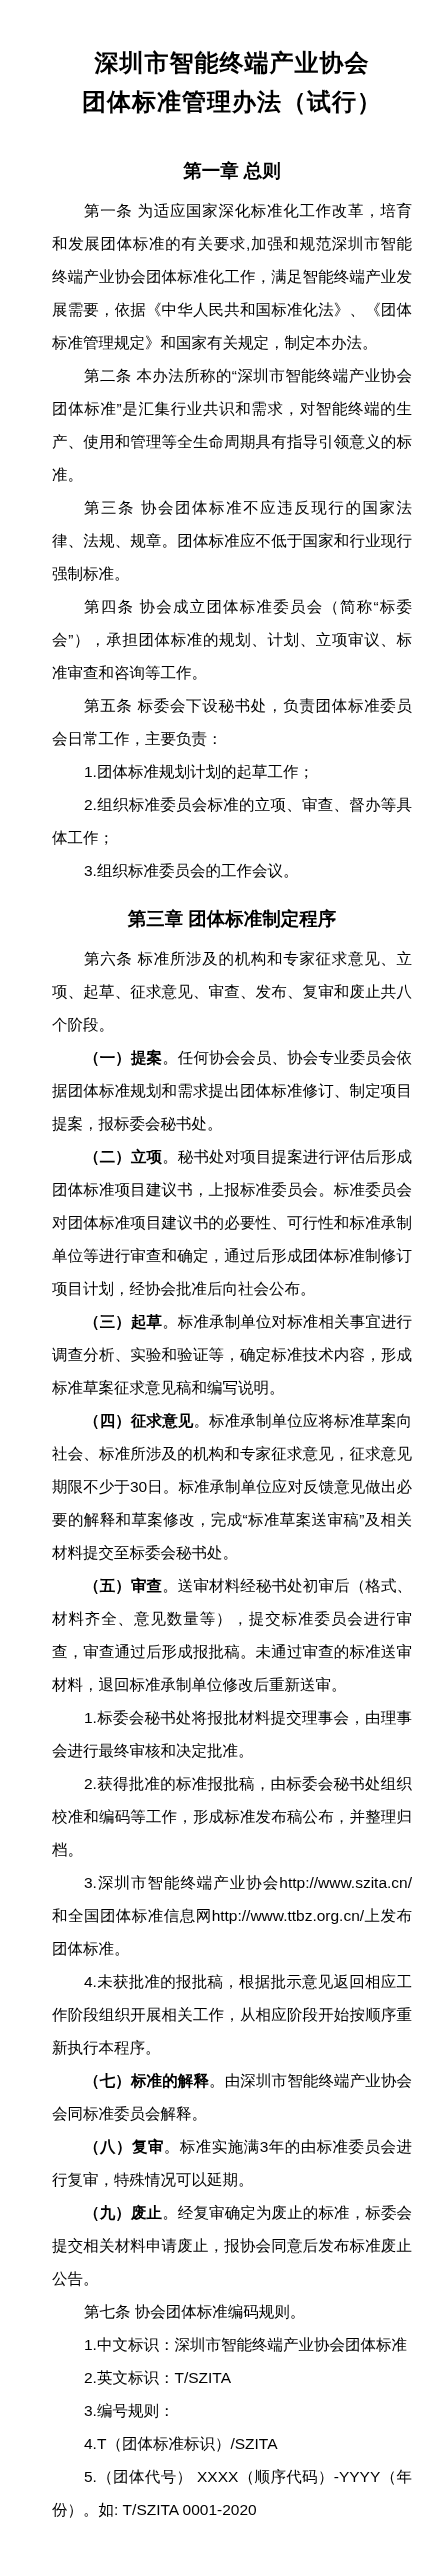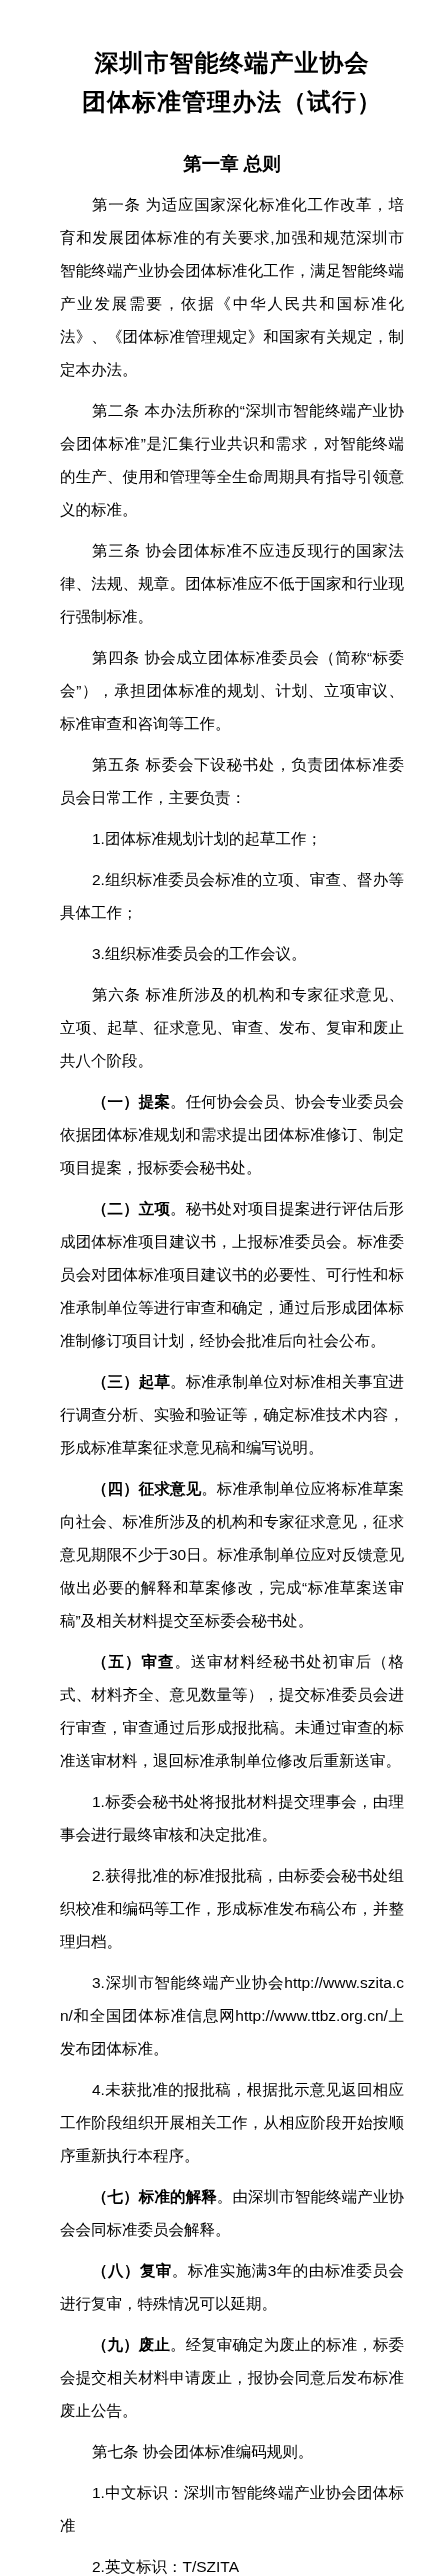--- a/index.html
+++ b/index.html
@@ -11,39 +11,39 @@
     position: relative;
     width: 448px;
     min-height: 3671px;
     box-sizing: border-box;
     background: #ffffff;
     color: #000000;
     padding: 43px 36px 31px 52px;
     font-family: "Liberation Sans", sans-serif;
   }
   .doc-title {
-    margin: 0 0 26px 0;
+    margin: 0 0 33px 0;
     text-align: center;
     font-size: 24px;
     font-weight: bold;
     line-height: 39px;
     letter-spacing: 1px;
   }
   .doc-title .title-line {
     display: block;
   }
   .chapter-heading {
     margin: 14.4px 0 7.2px 0;
     text-align: center;
     font-size: 18.5px;
     font-weight: bold;
     line-height: 33px;
   }
   .para {
-    margin: 8px;
+    margin: 0;
     font-size: 15.5px;
     line-height: 33px;
     text-align: justify;
     text-indent: 32px;
     word-break: break-all;
     overflow-wrap: anywhere;
   }
   .para .clause-term {
     font-weight: bold;
   }
@@ -59,20 +59,21 @@
   <div id="chapters">
       <h2 class="chapter-heading">第一章 总则</h2>
       <p class="para">第一条 为适应国家深化标准化工作改革，培育和发展团体标准的有关要求,加强和规范深圳市智能终端产业协会团体标准化工作，满足智能终端产业发展需要，依据《中华人民共和国标准化法》、《团体标准管理规定》和国家有关规定，制定本办法。</p>
       <p class="para">第二条 本办法所称的“深圳市智能终端产业协会团体标准”是汇集行业共识和需求，对智能终端的生产、使用和管理等全生命周期具有指导引领意义的标准。</p>
       <p class="para">第三条 协会团体标准不应违反现行的国家法律、法规、规章。团体标准应不低于国家和行业现行强制标准。</p>
       <p class="para">第四条 协会成立团体标准委员会（简称“标委会”），承担团体标准的规划、计划、立项审议、标准审查和咨询等工作。</p>
       <p class="para">第五条 标委会下设秘书处，负责团体标准委员会日常工作，主要负责：</p>
       <p class="para">1.团体标准规划计划的起草工作；</p>
       <p class="para">2.组织标准委员会标准的立项、审查、督办等具体工作；</p>
       <p class="para">3.组织标准委员会的工作会议。</p>
+      <h2 class="chapter-heading">第三章 团体标准制定程序</h2>
       <p class="para">第六条 标准所涉及的机构和专家征求意见、立项、起草、征求意见、审查、发布、复审和废止共八个阶段。</p>
       <p class="para"><b class="clause-term">（一）提案</b><span>。任何协会会员、协会专业委员会依据团体标准规划和需求提出团体标准修订、制定项目提案，报标委会秘书处。</span></p>
       <p class="para"><b class="clause-term">（二）立项</b><span>。秘书处对项目提案进行评估后形成团体标准项目建议书，上报标准委员会。标准委员会对团体标准项目建议书的必要性、可行性和标准承制单位等进行审查和确定，通过后形成团体标准制修订项目计划，经协会批准后向社会公布。</span></p>
       <p class="para"><b class="clause-term">（三）起草</b><span>。标准承制单位对标准相关事宜进行调查分析、实验和验证等，确定标准技术内容，形成标准草案征求意见稿和编写说明。</span></p>
       <p class="para"><b class="clause-term">（四）征求意见</b><span>。标准承制单位应将标准草案向社会、标准所涉及的机构和专家征求意见，征求意见期限不少于30日。标准承制单位应对反馈意见做出必要的解释和草案修改，完成“标准草案送审稿”及相关材料提交至标委会秘书处。</span></p>
       <p class="para"><b class="clause-term">（五）审查</b><span>。送审材料经秘书处初审后（格式、材料齐全、意见数量等），提交标准委员会进行审查，审查通过后形成报批稿。未通过审查的标准送审材料，退回标准承制单位修改后重新送审。</span></p>
       <p class="para">1.标委会秘书处将报批材料提交理事会，由理事会进行最终审核和决定批准。</p>
       <p class="para">2.获得批准的标准报批稿，由标委会秘书处组织校准和编码等工作，形成标准发布稿公布，并整理归档。</p>
       <p class="para">3.深圳市智能终端产业协会http://www.szita.cn/和全国团体标准信息网http://www.ttbz.org.cn/上发布团体标准。</p>
       <p class="para">4.未获批准的报批稿，根据批示意见返回相应工作阶段组织开展相关工作，从相应阶段开始按顺序重新执行本程序。</p>

